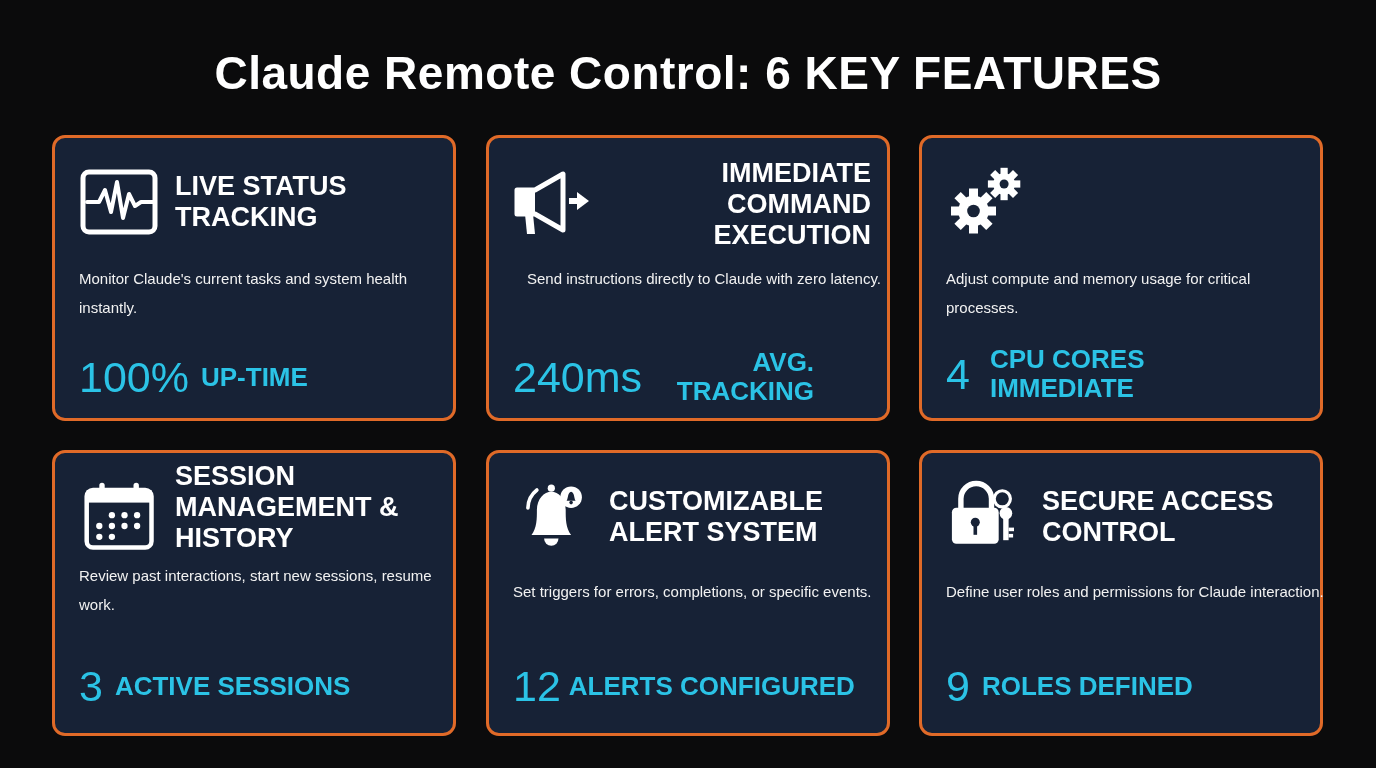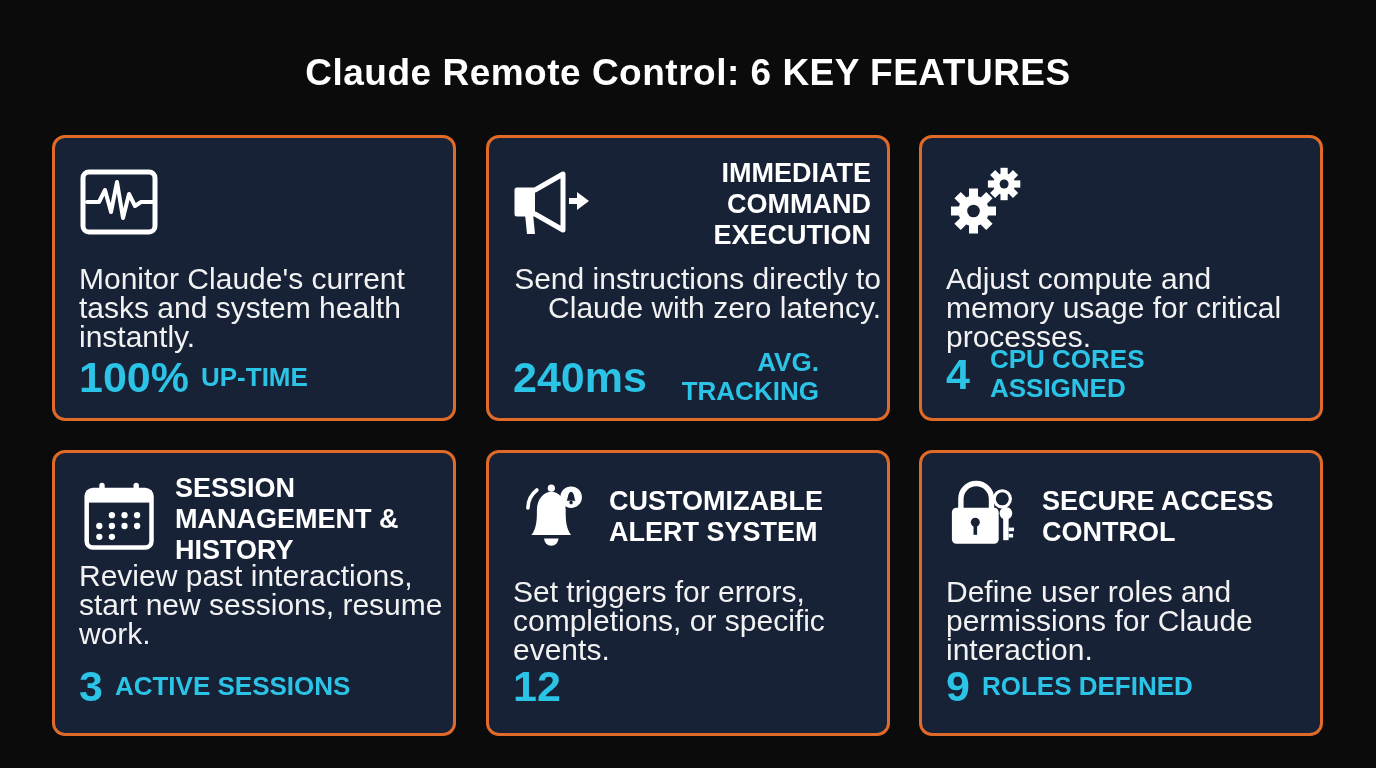--- a/index.html
+++ b/index.html
@@ -5,21 +5,21 @@
   html, body { margin: 0; padding: 0; }
   body {
     width: 1376px; height: 768px; overflow: hidden;
     background: #0b0b0c;
     font-family: "Liberation Sans", "DejaVu Sans", sans-serif;
     position: relative;
   }
   .title {
     position: absolute; left: 0; top: 40px; width: 1376px;
     text-align: center; color: #ffffff;
-    font-size: 37px; font-weight: 700; letter-spacing: 0.5px;
+    font-size: 46px; font-weight: 700; letter-spacing: 0.5px;
     line-height: 66px;
   }
   .card {
     position: absolute; box-sizing: border-box;
     width: 404px; height: 286px;
     border: 3px solid #e06a28;
     border-radius: 13px;
     background: #172236;
     color: #fff;
   }
@@ -30,39 +30,40 @@
   .c5 { left: 486px; top: 450px; }
   .c6 { left: 919px; top: 450px; }
   .icon { position: absolute; left: 24px; width: 82px; height: 72px; }
   .heading {
     position: absolute; left: 120px; right: 16px;
     font-size: 27px; font-weight: 700; line-height: 31px;
     color: #ffffff; text-transform: uppercase;
   }
   .desc {
     position: absolute; left: 24px; right: 6px;
-    font-size: 30px; line-height: 29px; color: #f2f2f2;
+    font-size: 15px; line-height: 29px; color: #f2f2f2;
   }
   .metric {
     position: absolute; left: 24px; right: 10px;
     color: #2bc3e6; display: flex; align-items: center;
   }
-  .metric .num { font-size: 43px; font-weight: 700; line-height: 46px; margin-right: 12px; }
+  .metric .num { font-size: 43px; font-weight: 400; line-height: 46px; margin-right: 12px; }
   .metric .label { font-size: 26px; font-weight: 700; line-height: 29px; }
 </style>
 </head>
 <body>
 
 <div class="title">Claude Remote Control: 6 KEY FEATURES</div>
 
 <div class="card c1">
   <svg class="icon" style="top:30px" viewBox="0 0 82 72">
     <rect x="4" y="4" width="72" height="60" rx="6" fill="none" stroke="#fff" stroke-width="5"></rect>
     <polyline points="8,34 20,34 26,22 32,44 38,14 44,50 50,26 56,38 62,34 74,34" fill="none" stroke="#fff" stroke-width="4" stroke-linejoin="round" stroke-linecap="round"></polyline>
   </svg>
+  <div class="heading" style="top:33px; width:220px">LIVE STATUS TRACKING</div>
   <div class="desc" style="top:126px">Monitor Claude's current tasks and system health instantly.</div>
   <div class="metric" style="top:216px">
     <span class="num">100%</span>
     <span class="label">UP-TIME</span>
   </div>
 </div>
 
 <div class="card c2">
   <svg class="icon" style="top:30px" viewBox="0 0 82 72">
     <path d="M4,22 L22,22 L50,6 L50,62 L22,46 L4,46 Z" fill="none" stroke="#fff" stroke-width="5" stroke-linejoin="round"></path>
@@ -98,21 +99,21 @@
         <rect x="-18" y="-4" width="36" height="8"></rect>
         <rect x="-4" y="-18" width="8" height="36" transform="rotate(45)"></rect>
         <rect x="-4" y="-18" width="8" height="36" transform="rotate(-45)"></rect>
       </g>
       <circle r="5" fill="#172236"></circle>
     </g>
   </svg>
   <div class="desc" style="top:126px">Adjust compute and memory usage for critical processes.</div>
   <div class="metric" style="top:207px">
     <span class="num" style="margin-right:20px">4</span>
-    <span class="label" style="width:180px">CPU CORES ASSIGNED</span>
+    <span class="label" style="width:180px">CPU CORES IMMEDIATE</span>
   </div>
 </div>
 
 <div class="card c4">
   <svg class="icon" style="top:28px" viewBox="0 0 82 80">
     <rect x="4" y="10" width="72" height="64" rx="7" fill="none" stroke="#fff" stroke-width="5"></rect>
     <rect x="4" y="10" width="72" height="14" fill="#fff"></rect>
     <rect x="18" y="2" width="6" height="16" rx="3" fill="#fff"></rect>
     <rect x="56" y="2" width="6" height="16" rx="3" fill="#fff"></rect>
     <g fill="#fff">
@@ -120,21 +121,21 @@
         <circle cx="46" cy="38" r="3.5"></circle>
         <circle cx="60" cy="38" r="3.5"></circle>
       <circle cx="18" cy="50" r="3.5"></circle>
         <circle cx="32" cy="50" r="3.5"></circle>
         <circle cx="46" cy="50" r="3.5"></circle>
         <circle cx="60" cy="50" r="3.5"></circle>
       <circle cx="18" cy="62" r="3.5"></circle>
         <circle cx="32" cy="62" r="3.5"></circle>
     </g>
   </svg>
-  <div class="heading" style="top:20px">SESSION MANAGEMENT &amp; HISTORY</div>
+  <div class="heading" style="top:8px">SESSION MANAGEMENT &amp; HISTORY</div>
   <div class="desc" style="top:108px">Review past interactions, start new sessions, resume work.</div>
   <div class="metric" style="top:210px">
     <span class="num">3</span>
     <span class="label">ACTIVE SESSIONS</span>
   </div>
 </div>
 
 <div class="card c5">
   <svg class="icon" style="top:28px" viewBox="0 0 82 80">
     <path d="M16,60 C22,52 22,42 22,32 C22,20 30,12 38,12 C46,12 54,20 54,32 C54,42 54,52 60,60 Z" fill="#fff"></path>
@@ -142,20 +143,21 @@
     <path d="M30,64 A8,8 0 0 0 46,64 Z" fill="#fff"></path>
     <path d="M12,30 A26,26 0 0 1 22,10" fill="none" stroke="#fff" stroke-width="4" stroke-linecap="round"></path>
     <circle cx="60" cy="18" r="12" fill="#fff"></circle>
     <path d="M55,22 C57,19 56,13 60,12 C64,13 63,19 65,22 Z" fill="#172236"></path>
     <circle cx="60" cy="24" r="2" fill="#172236"></circle>
   </svg>
   <div class="heading" style="top:33px">CUSTOMIZABLE ALERT SYSTEM</div>
   <div class="desc" style="top:124px">Set triggers for errors, completions, or specific events.</div>
   <div class="metric" style="top:210px">
     <span class="num" style="margin-right:8px">12</span>
+    <span class="label">ALERTS CONFIGURED</span>
   </div>
 </div>
 
 <div class="card c6">
   <svg class="icon" style="top:26px" viewBox="0 0 82 80">
     <path d="M12,34 L12,22 A17,17 0 0 1 46,22 L46,34" fill="none" stroke="#fff" stroke-width="6"></path>
     <rect x="2" y="32" width="52" height="40" rx="5" fill="#fff"></rect>
     <circle cx="28" cy="48" r="5" fill="#172236"></circle>
     <rect x="26" y="50" width="4" height="12" fill="#172236"></rect>
     <circle cx="58" cy="22" r="9" fill="none" stroke="#fff" stroke-width="3.5"></circle>

